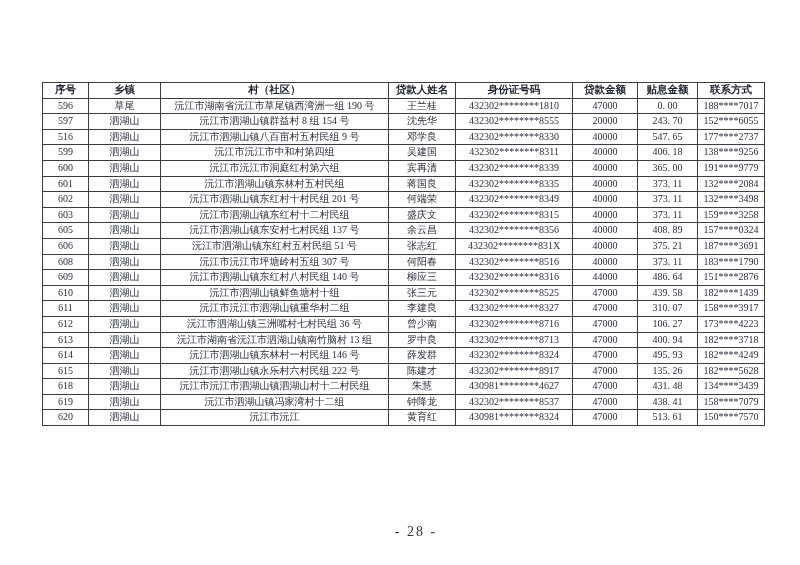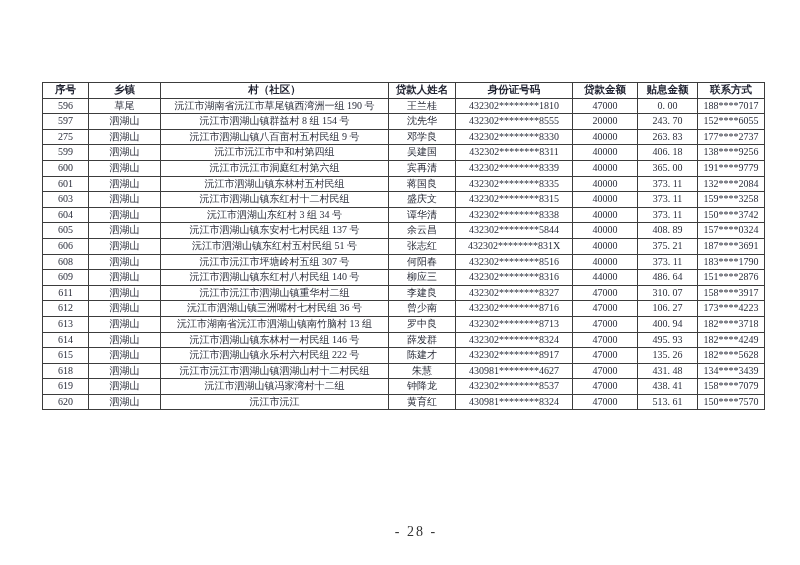--- a/index.html
+++ b/index.html
@@ -99,27 +99,27 @@
           <td>597</td>
           <td>泗湖山</td>
           <td>沅江市泗湖山镇群益村 8 组 154 号</td>
           <td>沈先华</td>
           <td>432302********8555</td>
           <td>20000</td>
           <td>243. 70</td>
           <td>152****6055</td>
         </tr>
         <tr>
-          <td>275</td>
+          <td>516</td>
           <td>泗湖山</td>
           <td>沅江市泗湖山镇八百亩村五村民组 9 号</td>
           <td>邓学良</td>
           <td>432302********8330</td>
           <td>40000</td>
-          <td>263. 83</td>
+          <td>547. 65</td>
           <td>177****2737</td>
         </tr>
         <tr>
           <td>599</td>
           <td>泗湖山</td>
           <td>沅江市沅江市中和村第四组</td>
           <td>吴建国</td>
           <td>432302********8311</td>
           <td>40000</td>
           <td>406. 18</td>
@@ -139,45 +139,45 @@
           <td>601</td>
           <td>泗湖山</td>
           <td>沅江市泗湖山镇东林村五村民组</td>
           <td>蒋国良</td>
           <td>432302********8335</td>
           <td>40000</td>
           <td>373. 11</td>
           <td>132****2084</td>
         </tr>
         <tr>
+          <td>602</td>
+          <td>泗湖山</td>
+          <td>沅江市泗湖山镇东红村十村民组 201 号</td>
+          <td>何端荣</td>
+          <td>432302********8349</td>
+          <td>40000</td>
+          <td>373. 11</td>
+          <td>132****3498</td>
+        </tr>
+        <tr>
           <td>603</td>
           <td>泗湖山</td>
           <td>沅江市泗湖山镇东红村十二村民组</td>
           <td>盛庆文</td>
           <td>432302********8315</td>
           <td>40000</td>
           <td>373. 11</td>
           <td>159****3258</td>
         </tr>
         <tr>
-          <td>604</td>
-          <td>泗湖山</td>
-          <td>沅江市泗湖山东红村 3 组 34 号</td>
-          <td>谭华清</td>
-          <td>432302********8338</td>
-          <td>40000</td>
-          <td>373. 11</td>
-          <td>150****3742</td>
-        </tr>
-        <tr>
           <td>605</td>
           <td>泗湖山</td>
           <td>沅江市泗湖山镇东安村七村民组 137 号</td>
           <td>余云昌</td>
-          <td>432302********5844</td>
+          <td>432302********8356</td>
           <td>40000</td>
           <td>408. 89</td>
           <td>157****0324</td>
         </tr>
         <tr>
           <td>606</td>
           <td>泗湖山</td>
           <td>沅江市泗湖山镇东红村五村民组 51 号</td>
           <td>张志红</td>
           <td>432302********831X</td>
@@ -199,20 +199,30 @@
           <td>609</td>
           <td>泗湖山</td>
           <td>沅江市泗湖山镇东红村八村民组 140 号</td>
           <td>柳应三</td>
           <td>432302********8316</td>
           <td>44000</td>
           <td>486. 64</td>
           <td>151****2876</td>
         </tr>
         <tr>
+          <td>610</td>
+          <td>泗湖山</td>
+          <td>沅江市泗湖山镇鲜鱼塘村十组</td>
+          <td>张三元</td>
+          <td>432302********8525</td>
+          <td>47000</td>
+          <td>439. 58</td>
+          <td>182****1439</td>
+        </tr>
+        <tr>
           <td>611</td>
           <td>泗湖山</td>
           <td>沅江市沅江市泗湖山镇重华村二组</td>
           <td>李建良</td>
           <td>432302********8327</td>
           <td>47000</td>
           <td>310. 07</td>
           <td>158****3917</td>
         </tr>
         <tr>

